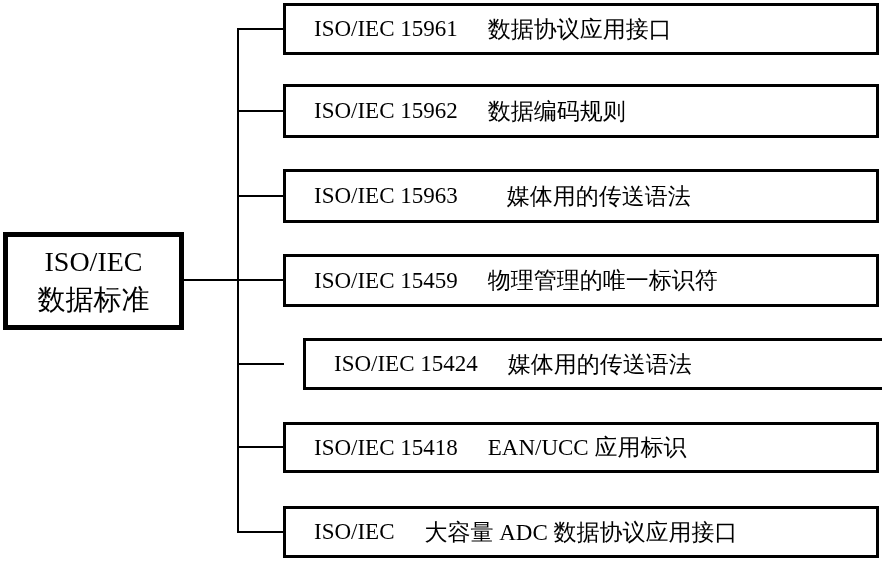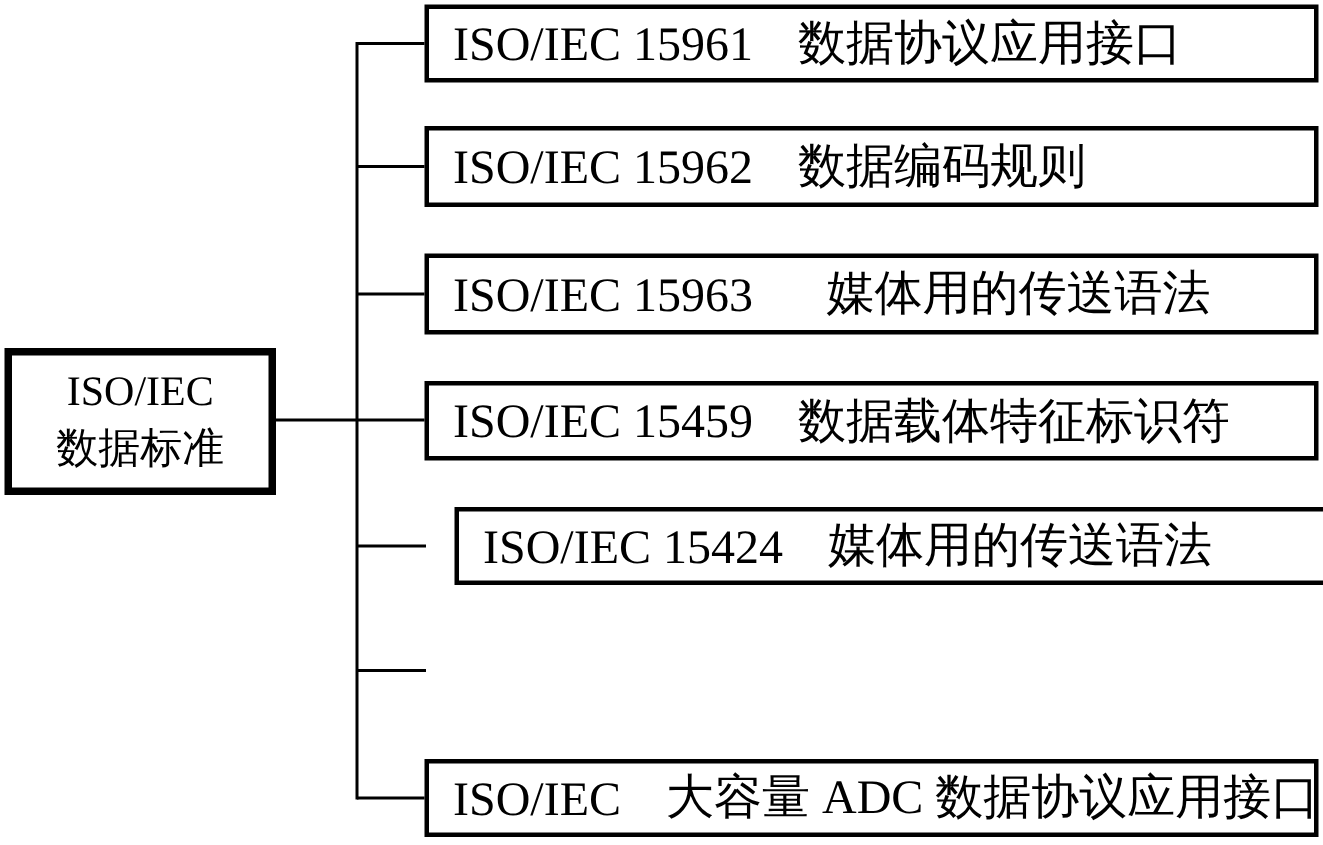--- a/index.html
+++ b/index.html
@@ -36,22 +36,22 @@
   }
   .node {
     position: absolute;
     left: 283px;
     width: 596px;
     border: 3px solid #000000;
     box-sizing: border-box;
     background: #ffffff;
     display: flex;
     align-items: center;
-    padding-left: 16px;
-    font-size: 32px;
+    padding-left: 28px;
+    font-size: 23px;
     white-space: nowrap;
   }
   .node .code { flex: 0 0 auto; }
   .node .label { margin-left: 30px; flex: 0 0 auto; }
   .line {
     position: absolute;
     background: #000000;
   }
   .h-line { height: 2px; }
   .v-line { width: 2px; }
@@ -86,27 +86,31 @@
     <span class="label">数据编码规则</span>
   </div>
 
   <div class="node" style="top:169px; height:54px;gap:19px;">
     <span class="code">ISO/IEC 15963</span>
     <span class="label">媒体用的传送语法</span>
   </div>
 
   <div class="node" style="top:254px; height:53px;">
     <span class="code">ISO/IEC 15459</span>
-    <span class="label">数据载体特征标识符</span>
+    <span class="label">物理管理的唯一标识符</span>
   </div>
 
   <div class="node" style="top:338px; height:52px;margin-left:20px;">
     <span class="code">ISO/IEC 15424</span>
     <span class="label">媒体用的传送语法</span>
   </div>
 
+  <div class="node" style="top:422px; height:51px;">
+    <span class="code">ISO/IEC 15418</span>
+    <span class="label">EAN/UCC 应用标识</span>
+  </div>
 
   <div class="node" style="top:506px; height:52px;">
     <span class="code">ISO/IEC</span>
     <span class="label">大容量 ADC 数据协议应用接口</span>
   </div>
 
 </div>
 
 </body></html>

